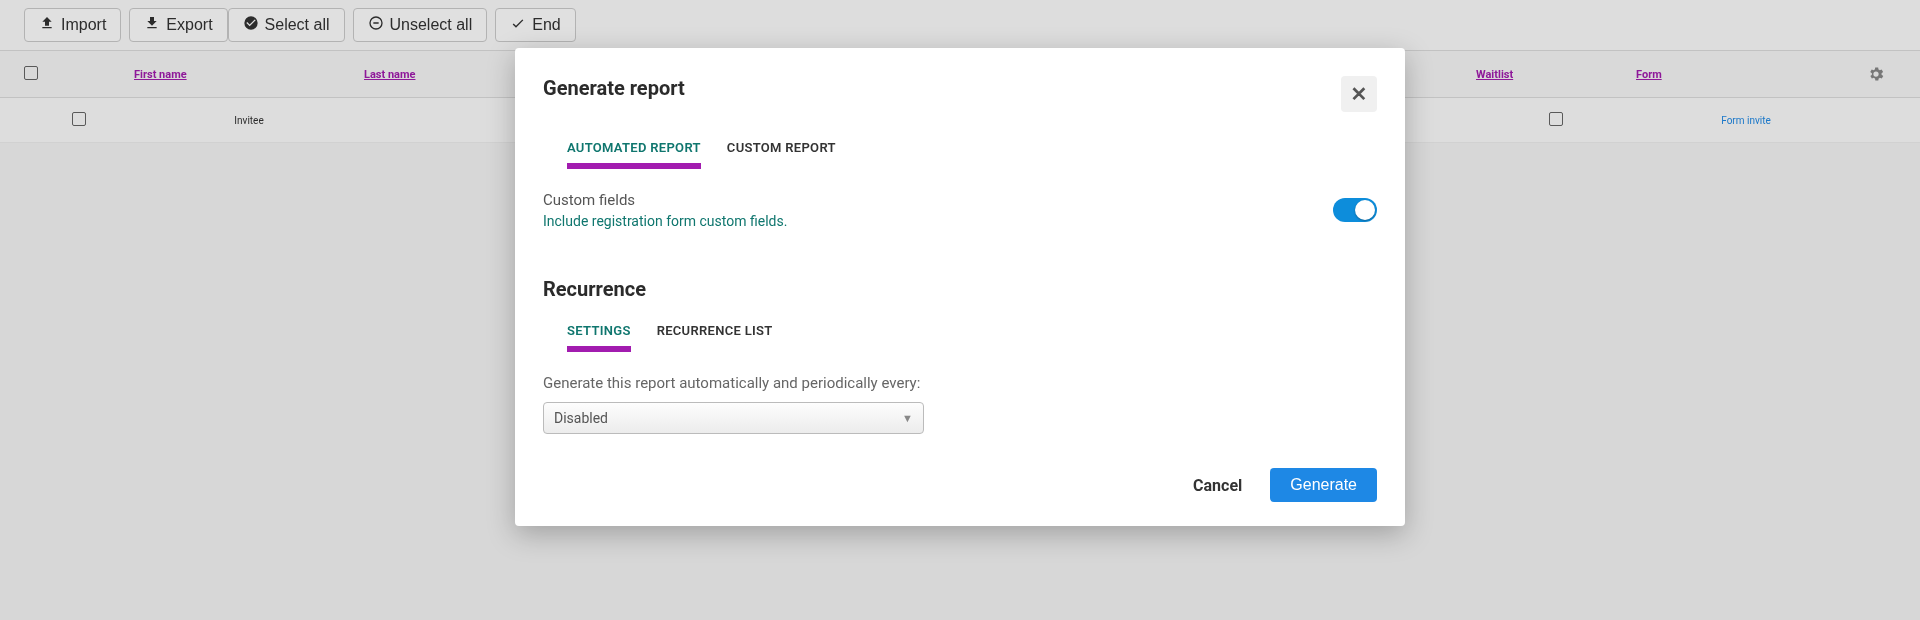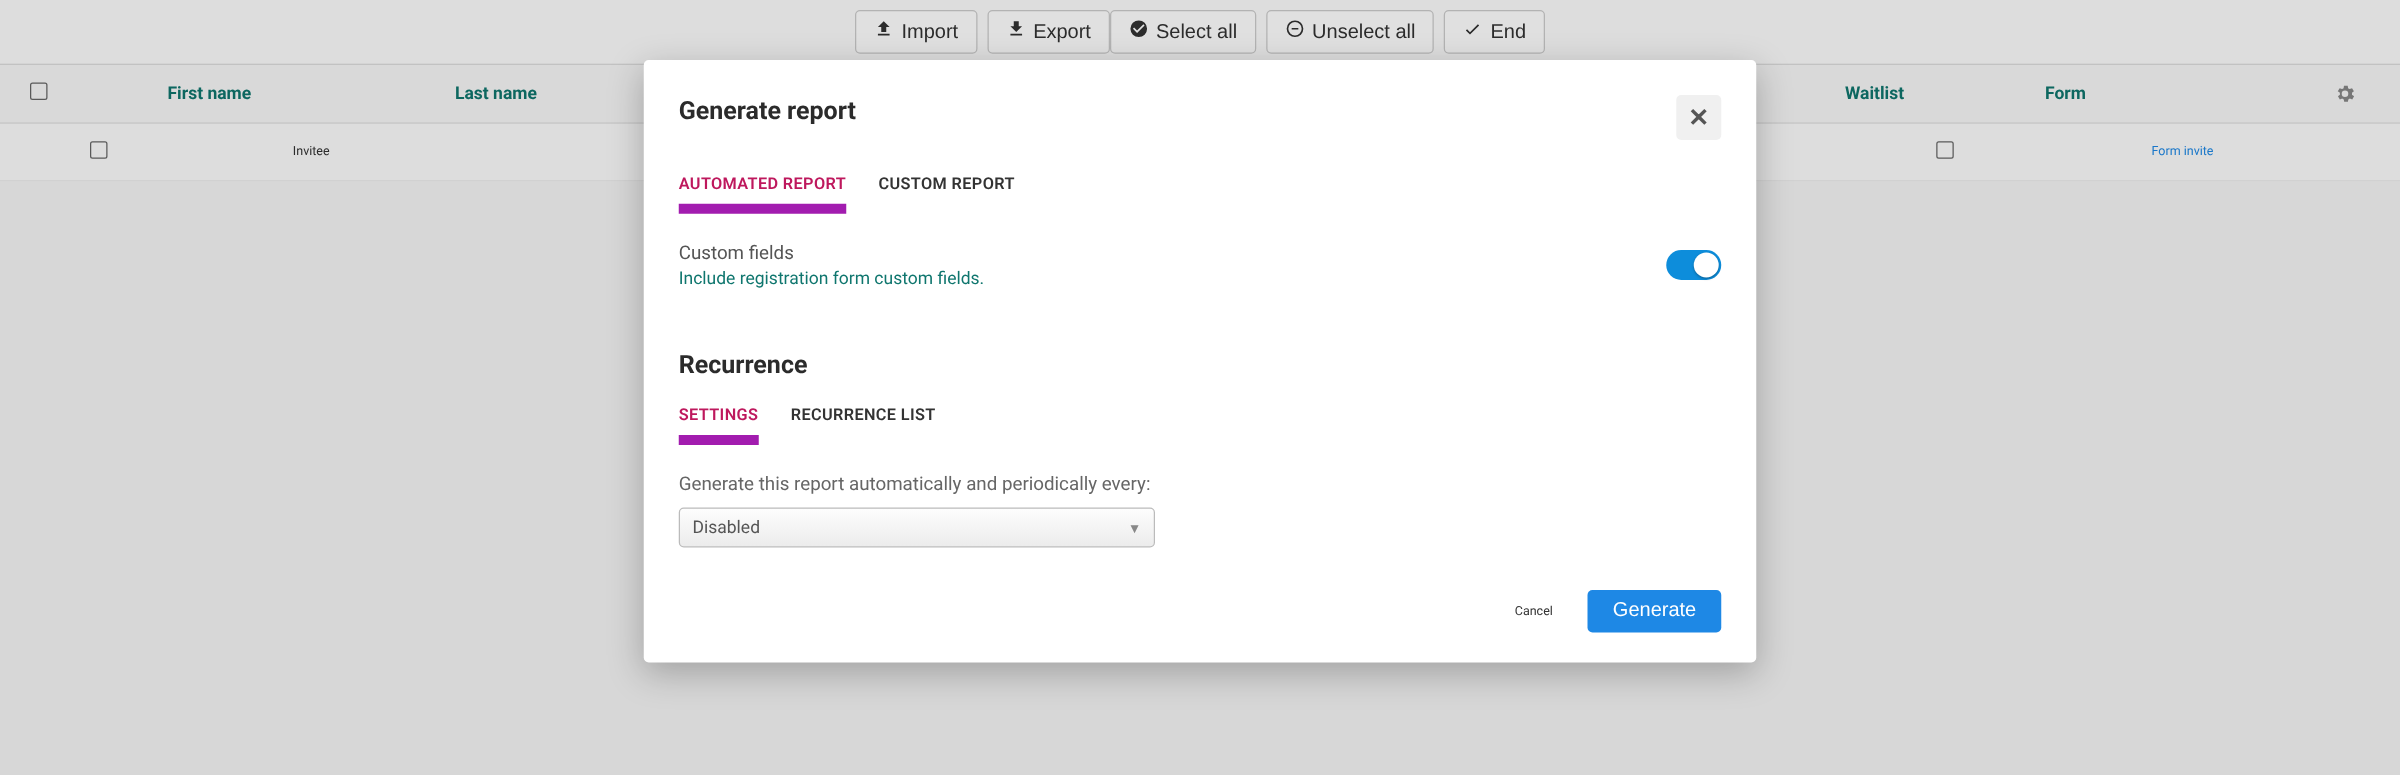--- a/index.html
+++ b/index.html
@@ -8,21 +8,21 @@
   background: #f5f5f5;
   width: 1920px;
   height: 620px;
   overflow: hidden;
   position: relative;
 }
 
 
 .toolbar {
   display: flex;
-  justify-content: center;
+  justify-content: flex-start;
   align-items: center;
   padding: 8px 24px;
   background: #fcfcfc;
 }
 .toolbar-left, .toolbar-right {
   display: flex;
   gap: 8px;
 }
 .btn {
   display: inline-flex;
@@ -40,21 +40,21 @@
 
 
 .table-header {
   display: flex;
   align-items: center;
   padding: 14px 24px;
   background: #f7f7f7;
   border-top: 1px solid #ddd;
   border-bottom: 1px solid #ddd;
 }
-.table-header .col { font-size: 14px; font-weight: 700; color: #0f766e; }
+.table-header .col { font-size: 11px; font-weight: 700; color: #a21caf; text-decoration: underline; }
 .col-checkbox { width: 110px; }
 .col-firstname { width: 230px; }
 .col-lastname { width: 250px; }
 .col-spacer { flex: 1; }
 .col-waitlist { width: 160px; }
 .col-form { width: 220px; }
 .col-gear { width: 40px; display:flex; justify-content:center; }
 
 
 .table-row {
@@ -121,22 +121,23 @@
 .tab {
   font-size: 13px;
   font-weight: 600;
   letter-spacing: 0.3px;
   color: #333;
   padding-bottom: 8px;
   cursor: pointer;
   text-transform: uppercase;
 }
 .tab.active {
-  color: #be185d;
-  border-bottom: 8px solid #a21caf;
+  color: #0f766e;
+  border-bottom: 6px solid #a21caf;
+  margin-left: 24px;
 }
 
 
 .field-row {
   display: flex;
   justify-content: space-between;
   align-items: center;
   margin-top: 22px;
 }
 .field-text .field-title { font-size: 15px; color: #555; }
@@ -194,21 +195,21 @@
 .select .caret { color: #888; font-size: 11px; }
 
 
 .modal-footer {
   display: flex;
   justify-content: flex-end;
   align-items: center;
   gap: 28px;
   margin-top: 34px;
 }
-.cancel-link { font-size: 10px; color: #333; cursor: pointer; }
+.cancel-link { font-size: 16px; color: #333; cursor: pointer; font-weight: bold; }
 .primary-btn {
   background: #1e88e5;
   color: #fff;
   border: none;
   border-radius: 4px;
   padding: 8px 20px;
   font-size: 16px;
   cursor: pointer;
 }
 

